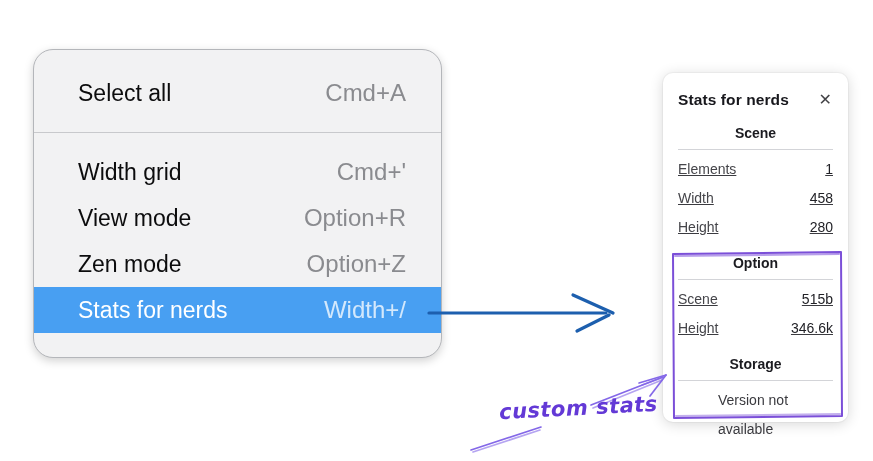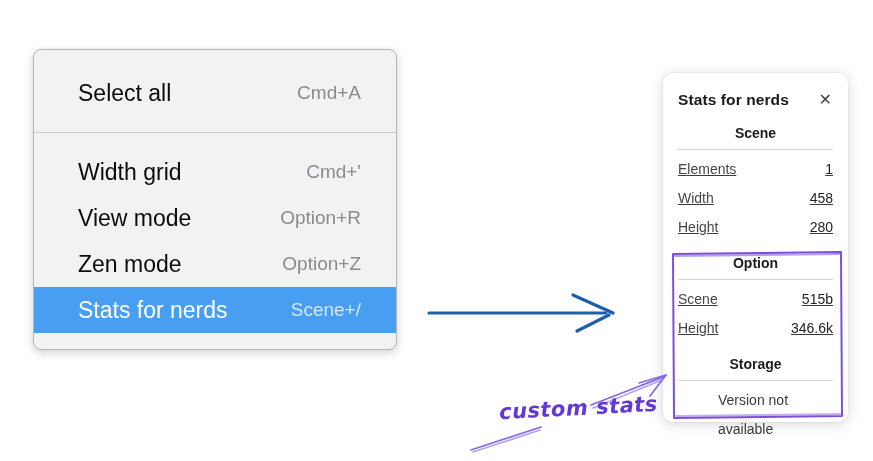--- a/index.html
+++ b/index.html
@@ -6,33 +6,33 @@
   html,body { background:#ffffff; }
   body { font-family:"Liberation Sans", sans-serif; }
 
   .stage {
     position:relative; width:873px; height:461px;
     background:#ffffff; overflow:hidden;
   }
 
   
   .menu {
-    position:absolute; left:33px; top:49px; width:364px;
+    position:absolute; left:33px; top:49px; width:409px;
     background:#f2f2f3;
     border:1px solid #b4b6ba;
-    border-radius:8px;
+    border-radius:20px;
     box-shadow:0 3px 10px rgba(0,0,0,0.18);
-    padding:20px 0 16px;
+    padding:20px 0 24px;
   }
   .menu-item {
     height:46px; display:flex; align-items:center; justify-content:space-between;
     padding:0 35px 0 44px;
     font-size:23px; color:#0c0c0d; cursor:default;
   }
-  .menu-item .shortcut { font-size:19px; color:#8a8b8f; }
+  .menu-item .shortcut { font-size:24px; color:#8a8b8f; }
   .menu-item.highlighted { background:#489ff2; color:#ffffff; }
   .menu-item.highlighted .shortcut { color:#d3e8fc; }
   .menu-divider { height:1px; background:#c8c9cc; margin:16px 0; }
 
   
   .panel {
     position:absolute; left:663px; top:73px; width:185px; height:349px;
     background:#ffffff; border-radius:10px;
     box-shadow:0 2px 14px rgba(0,0,0,0.16), 0 0 0 1px rgba(0,0,0,0.03);
     padding:15px 15px 12px;
@@ -86,21 +86,21 @@
     <div class="menu-item">
       <span>View mode</span>
       <span class="shortcut">Option+R</span>
     </div>
     <div class="menu-item">
       <span>Zen mode</span>
       <span class="shortcut">Option+Z</span>
     </div>
     <div class="menu-item highlighted">
       <span>Stats for nerds</span>
-      <span class="shortcut">Scene+/</span>
+      <span class="shortcut">Width+/</span>
     </div>
   </div>
 
   <div class="panel">
     <div class="panel-header">
       <span class="panel-title">Stats for nerds</span>
       <button class="close-button">✕</button>
     </div>
 
     <div class="section-header">Scene</div>

